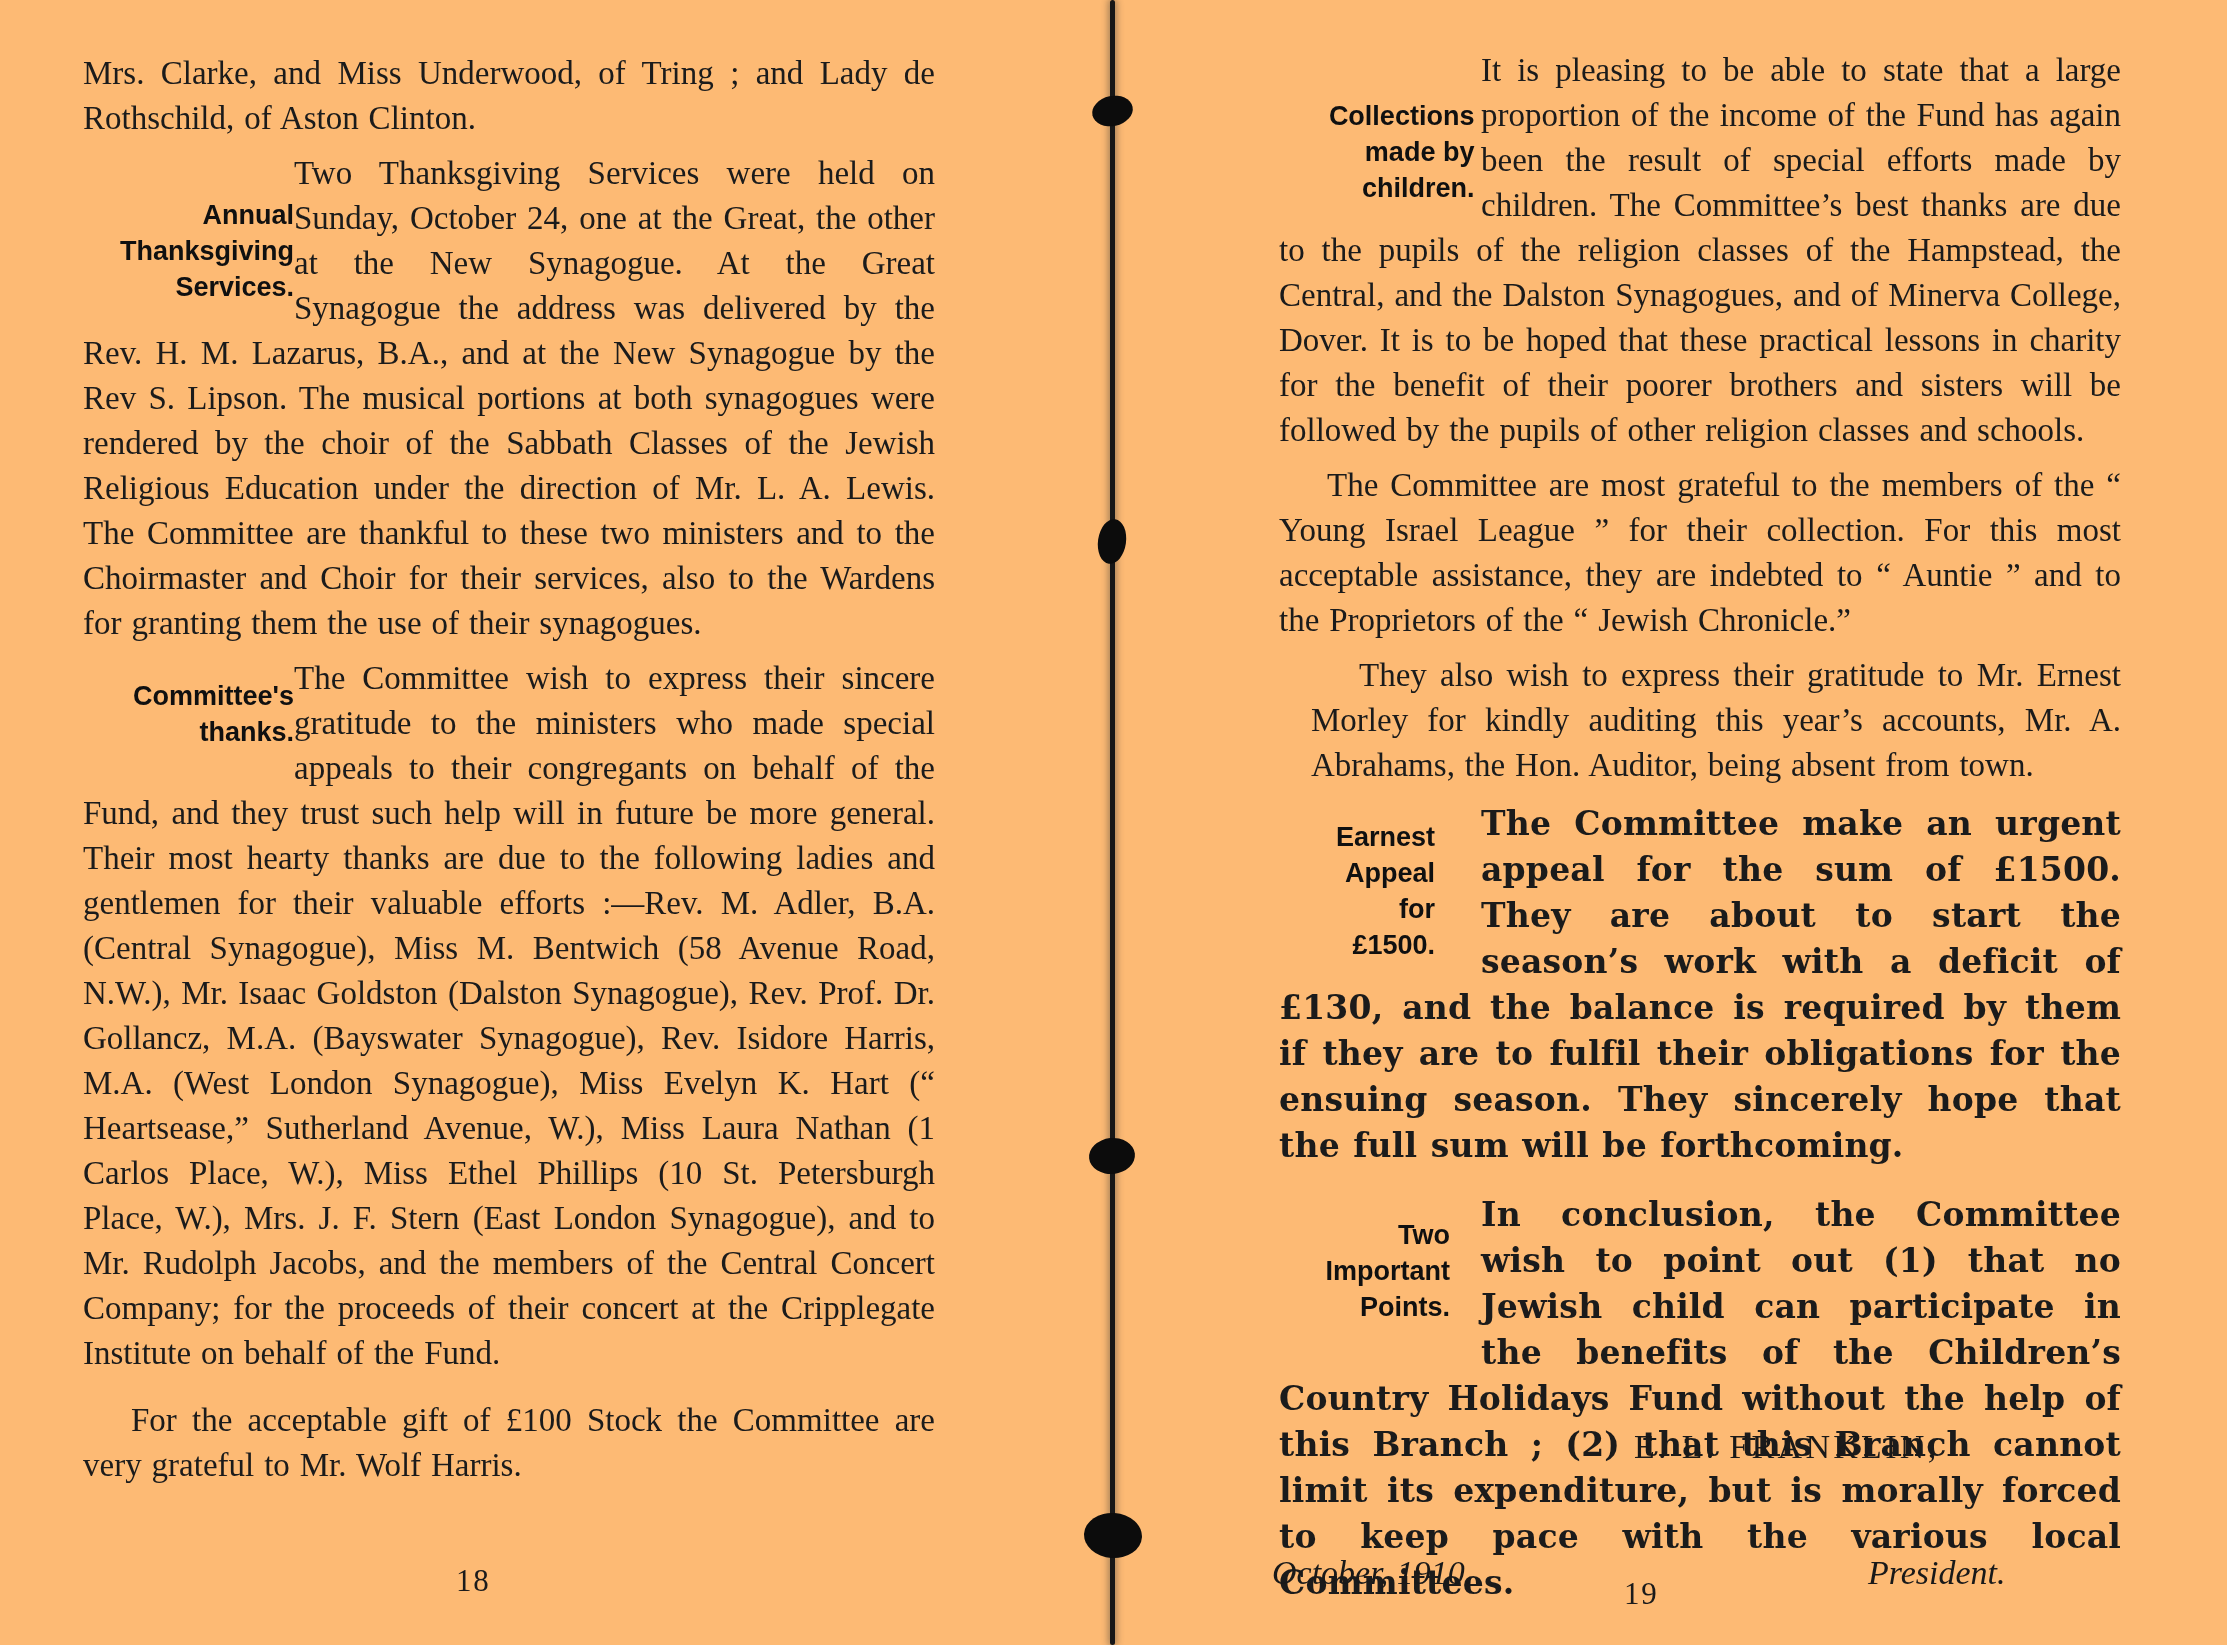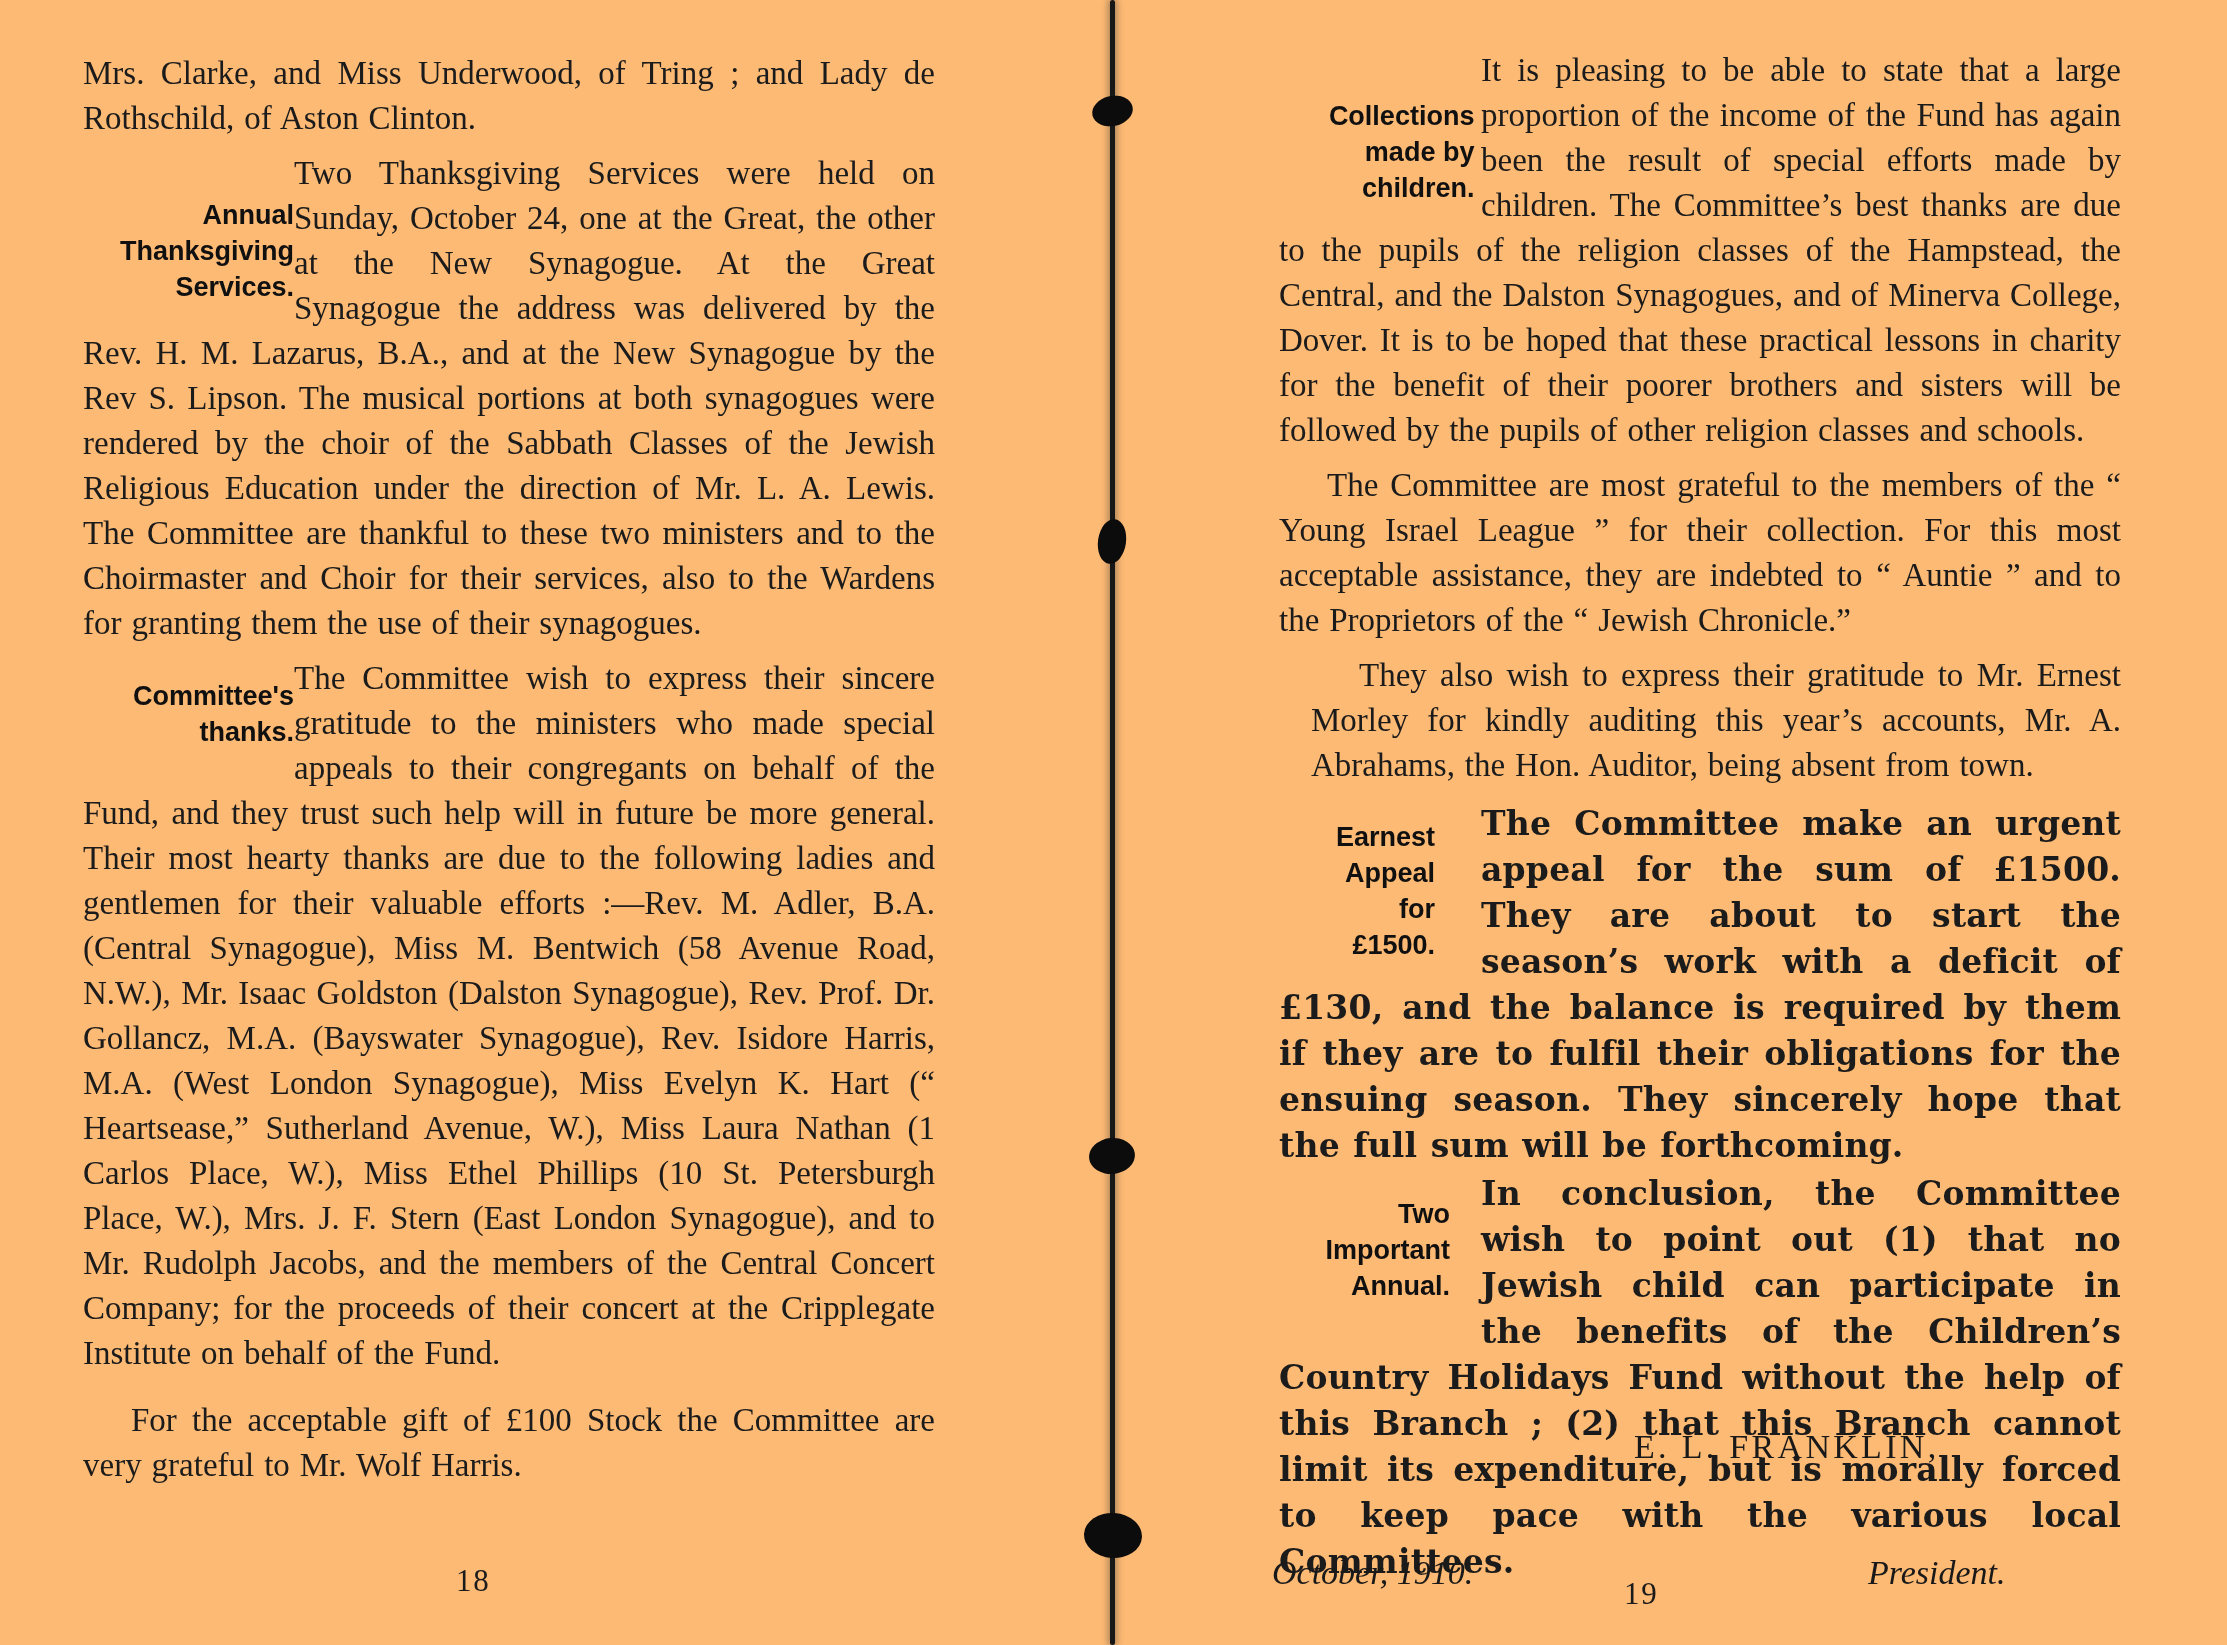--- a/index.html
+++ b/index.html
@@ -105,27 +105,27 @@
     </p>
 
     <p class="body indent">
       <span>The Committee are most grateful to the members of the “ Young Israel League ” for their collection. For this most acceptable assistance, they are indebted to “ Auntie ” and to the Proprietors of the “ Jewish Chronicle.”</span>
     </p>
 
     <p class="body indent" style="margin-bottom:13.2px;margin-left:32px;">
       <span>They also wish to express their gratitude to Mr. Ernest Morley for kindly auditing this year’s accounts, Mr. A. Abrahams, the Hon. Auditor, being absent from town.</span>
     </p>
 
-    <p class="body" style="margin-bottom:2px;">
+    <p class="body" style="margin-bottom:23px;">
       <span class="sidehead sh-r2">Earnest Appeal for £1500.</span>
       <span class="bold-text">The Committee make an urgent appeal for the sum of £1500. They are about to start the season’s work with a deficit of £130, and the balance is required by them if they are to fulfil their obligations for the ensuing season. They sincerely hope that the full sum will be forthcoming.</span>
     </p>
 
     <p class="body">
-      <span class="sidehead sh-r3">Two Important Annual.</span>
+      <span class="sidehead sh-r3">Two Important Points.</span>
       <span class="bold-text">In conclusion, the Committee wish to point out (1) that no Jewish child can participate in the benefits of the Children’s Country Holidays Fund without the help of this Branch ; (2) that this Branch cannot limit its expenditure, but is morally forced to keep pace with the various local Committees.</span>
     </p>
 
   </main>
 
   <div class="sig-name">E. L. FRANKLIN,</div>
   <div class="sig-date">October, 1910.</div>
   <div class="sig-role">President.</div>
 
   <div class="pn pn-left">18</div>

